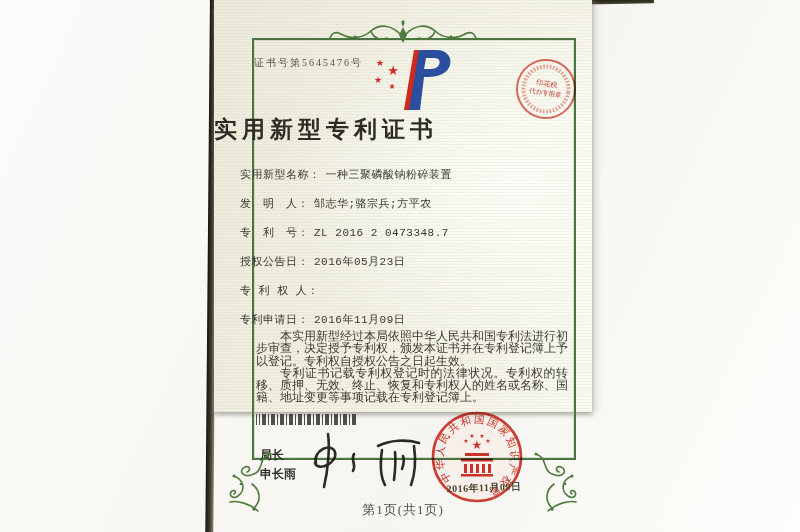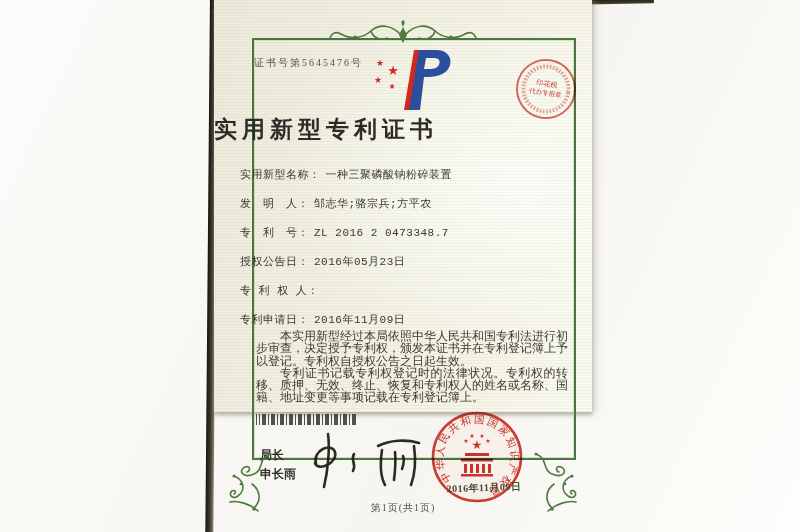--- a/index.html
+++ b/index.html
@@ -59,21 +59,21 @@
   }
   .official{position:absolute;left:46px;top:446px;font-size:12px;font-weight:bold;color:#33312a;line-height:19px;}
   .signature{position:absolute;left:88px;top:430px;width:132px;height:62px;}
   .seal{position:absolute;left:216px;top:410px;width:94px;height:94px;}
   .seal svg{position:absolute;inset:0;mix-blend-mode:multiply;}
   .seal-date{
     position:absolute;left:222px;top:481px;width:96px;text-align:center;
     font-size:10px;font-weight:bold;color:#474732;transform:rotate(-2deg);letter-spacing:.5px;
   }
   .agency-seal{position:absolute;left:300px;top:57px;width:64px;height:64px;transform:rotate(9deg);mix-blend-mode:multiply;}
-  .page-footer{position:absolute;left:0;right:0;top:501px;text-align:center;font-size:10px;letter-spacing:1px;color:#55524a;}
+  .page-footer{position:absolute;left:0;right:0;top:501px;text-align:center;font-size:13px;letter-spacing:1px;color:#55524a;}
   .ornament-top{position:absolute;left:113px;top:20px;width:152px;height:30px;}
   .flourish{position:absolute;width:52px;height:64px;}
   .fl-left{left:10px;top:450px;}
   .fl-right{left:316px;top:450px;transform:scaleX(-1);}
   svg text{font-family:"Liberation Serif","DejaVu Serif",serif;}
 </style>
 </head>
 <body>
 
 <div class="photo">

